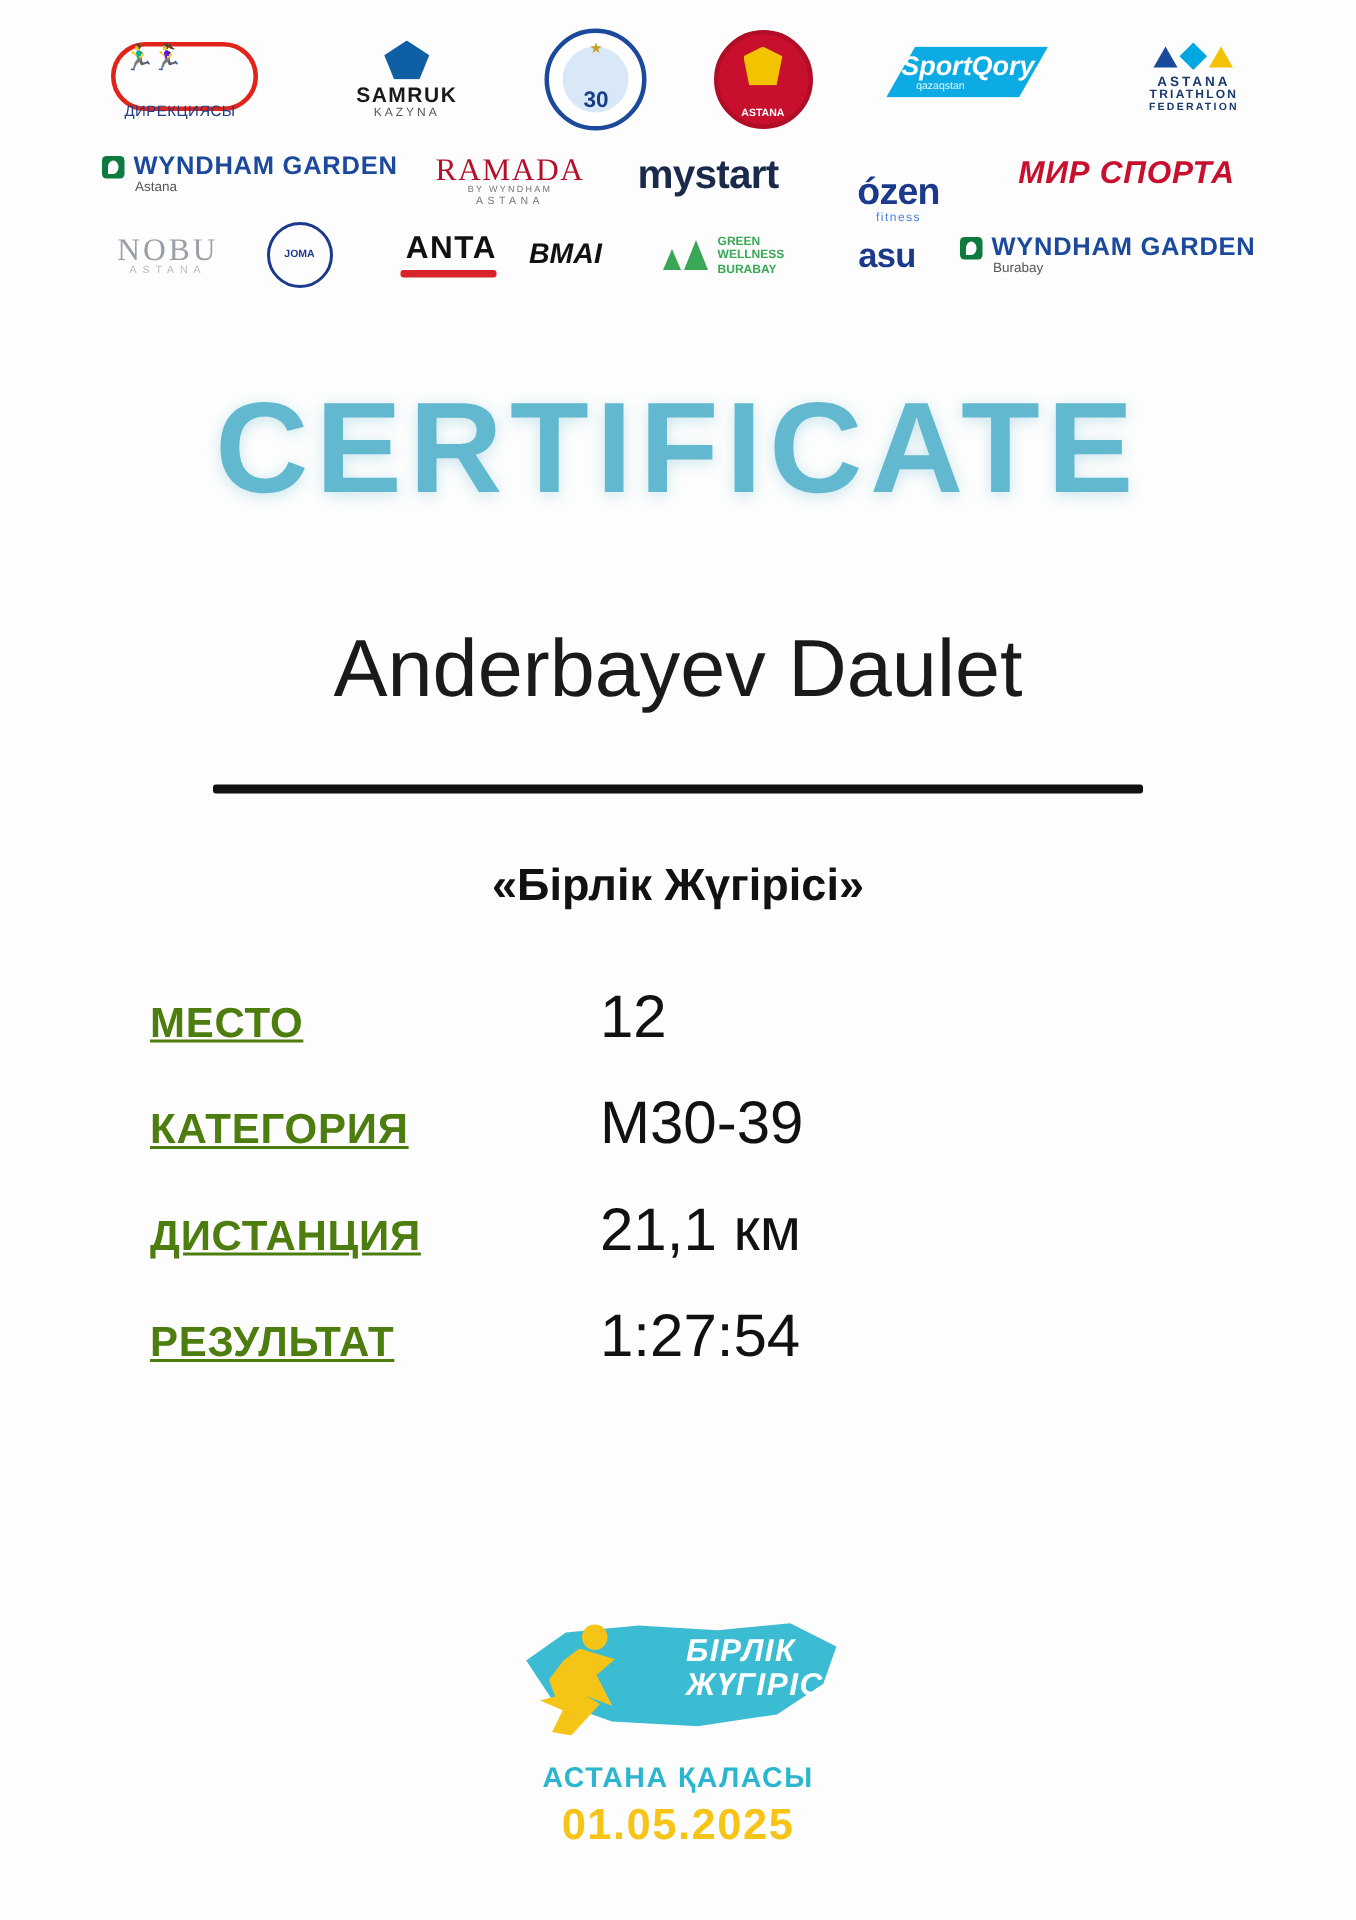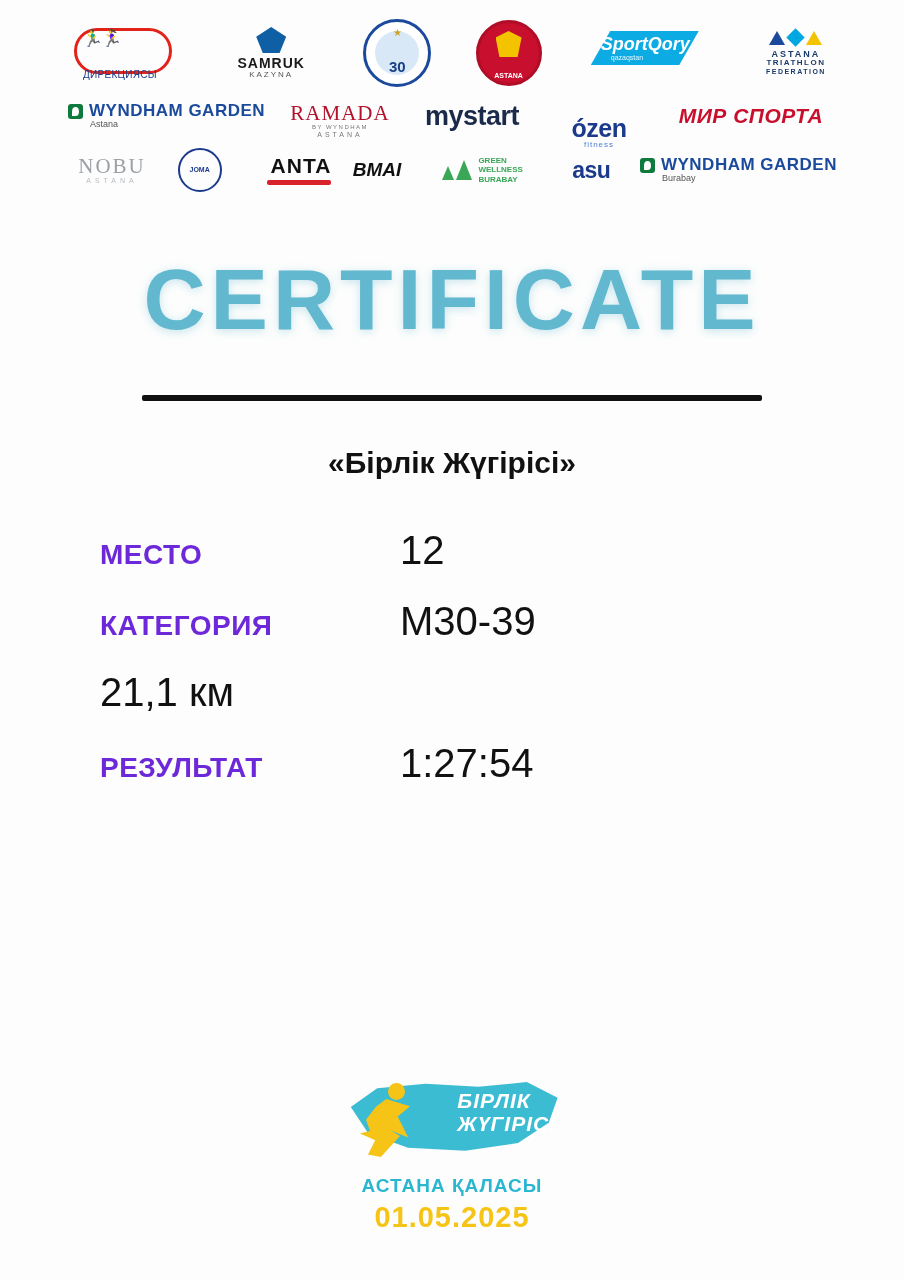--- a/index.html
+++ b/index.html
@@ -256,22 +256,23 @@
   }
   .result-row {
     display: flex;
     align-items: baseline;
     margin-bottom: 26px;
   }
   .result-label {
     width: 300px;
     font-size: 28px;
     font-weight: bold;
-    color: #6d28d9;
+    color: #4d7c0f;
     letter-spacing: .5px;
+    text-decoration: underline;
   }
   .result-value {
     font-size: 40px;
     color: #111111;
   }
 
   
   .footer-emblem {
     position: absolute;
     left: 0; right: 0; bottom: 46px;
@@ -465,38 +466,40 @@
           <span class="wname">WYNDHAM GARDEN</span>
         </div>
         <div class="wsub">Burabay</div>
       </div>
 
     </div>
   </div>
 
   <div class="cert-title">CERTIFICATE</div>
 
+  <div class="athlete-name">Anderbayev Daulet</div>
 
   <div class="divider"></div>
 
   <div class="event-name">«Бірлік Жүгірісі»</div>
 
   <div class="results">
 
     <div class="result-row">
       <div class="result-label">МЕСТО</div>
       <div class="result-value">12</div>
     </div>
 
     <div class="result-row">
       <div class="result-label">КАТЕГОРИЯ</div>
       <div class="result-value">М30-39</div>
     </div>
 
     <div class="result-row">
+      <div class="result-label">ДИСТАНЦИЯ</div>
       <div class="result-value">21,1 км</div>
     </div>
 
     <div class="result-row">
       <div class="result-label">РЕЗУЛЬТАТ</div>
       <div class="result-value">1:27:54</div>
     </div>
 
   </div>
 

